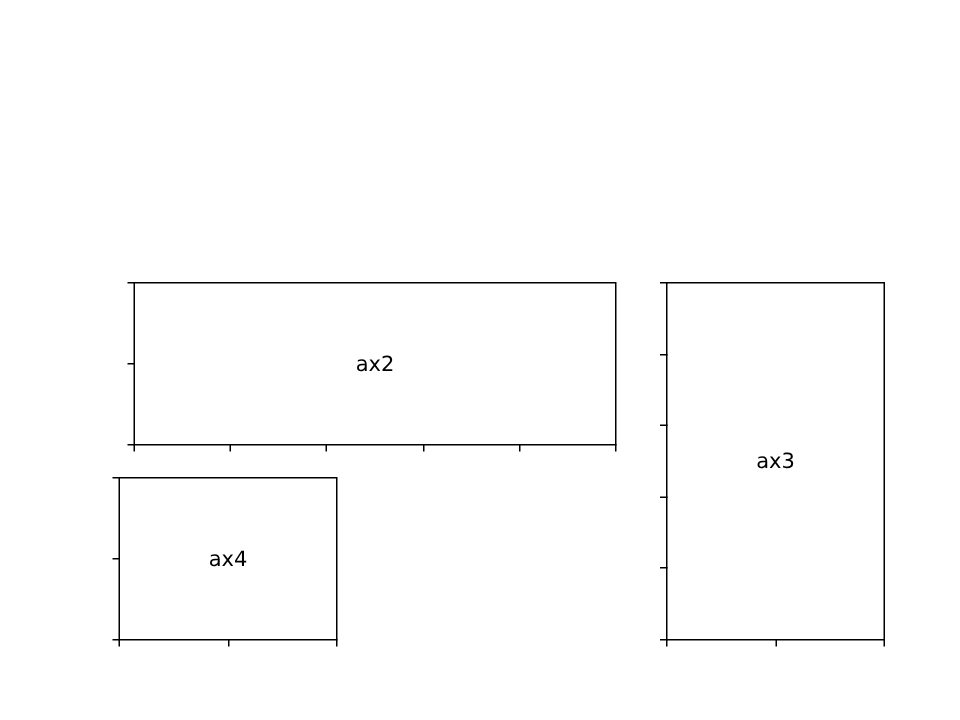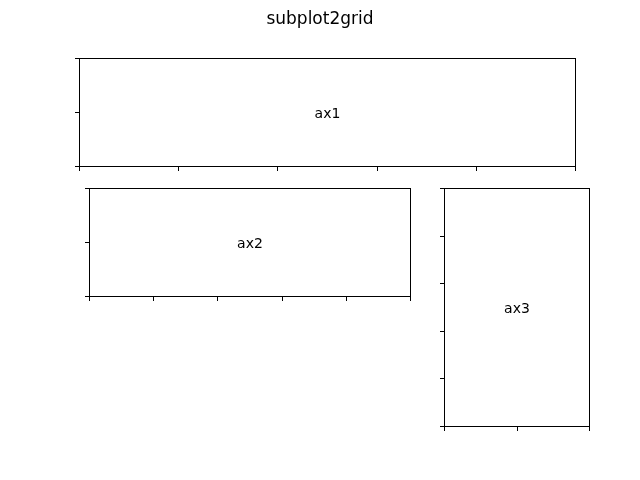--- a/index.html
+++ b/index.html
@@ -39,34 +39,21 @@
     white-space: nowrap;
   }
   .tick { position: absolute; background: #000000; }
   .tick-x { width: 1px; height: 5px; }
   .tick-y { width: 5px; height: 1px; }
 </style>
 </head>
 <body>
 
 <div class="figure">
-  <div class="figure-title">subplot2grid</div>
   <div class="axes-layer" id="axes-layer">
-      <div class="axes" style="left: 79px; top: 58px; width: 497px; height: 109px;">
-        <span class="axes-label">ax1</span>
-        <div class="tick tick-x" style="left: -1px; top: 107px; height: 5px;"></div>
-        <div class="tick tick-x" style="left: 98px; top: 107px; height: 5px;"></div>
-        <div class="tick tick-x" style="left: 197px; top: 107px; height: 5px;"></div>
-        <div class="tick tick-x" style="left: 297px; top: 107px; height: 5px;"></div>
-        <div class="tick tick-x" style="left: 396px; top: 107px; height: 5px;"></div>
-        <div class="tick tick-x" style="left: 495px; top: 107px; height: 5px;"></div>
-        <div class="tick tick-y" style="top: 107px; left: -5px; width: 5px;"></div>
-        <div class="tick tick-y" style="top: 53px; left: -5px; width: 5px;"></div>
-        <div class="tick tick-y" style="top: -1px; left: -5px; width: 5px;"></div>
-      </div>
       <div class="axes" style="left: 89px; top: 188px; width: 322px; height: 109px;">
         <span class="axes-label">ax2</span>
         <div class="tick tick-x" style="left: -1px; top: 107px; height: 5px;"></div>
         <div class="tick tick-x" style="left: 63px; top: 107px; height: 5px;"></div>
         <div class="tick tick-x" style="left: 127px; top: 107px; height: 5px;"></div>
         <div class="tick tick-x" style="left: 192px; top: 107px; height: 5px;"></div>
         <div class="tick tick-x" style="left: 256px; top: 107px; height: 5px;"></div>
         <div class="tick tick-x" style="left: 320px; top: 107px; height: 5px;"></div>
         <div class="tick tick-y" style="top: 107px; left: -5px; width: 5px;"></div>
         <div class="tick tick-y" style="top: 53px; left: -5px; width: 5px;"></div>
@@ -77,14 +64,23 @@
         <div class="tick tick-x" style="left: -1px; top: 237px; height: 5px;"></div>
         <div class="tick tick-x" style="left: 72px; top: 237px; height: 5px;"></div>
         <div class="tick tick-x" style="left: 144px; top: 237px; height: 5px;"></div>
         <div class="tick tick-y" style="top: 237px; left: -5px; width: 5px;"></div>
         <div class="tick tick-y" style="top: 189px; left: -5px; width: 5px;"></div>
         <div class="tick tick-y" style="top: 142px; left: -5px; width: 5px;"></div>
         <div class="tick tick-y" style="top: 94px; left: -5px; width: 5px;"></div>
         <div class="tick tick-y" style="top: 47px; left: -5px; width: 5px;"></div>
         <div class="tick tick-y" style="top: -1px; left: -5px; width: 5px;"></div>
       </div>
+      <div class="axes" style="left: 79px; top: 318px; width: 146px; height: 109px;">
+        <span class="axes-label">ax4</span>
+        <div class="tick tick-x" style="left: -1px; top: 107px; height: 5px;"></div>
+        <div class="tick tick-x" style="left: 72px; top: 107px; height: 5px;"></div>
+        <div class="tick tick-x" style="left: 144px; top: 107px; height: 5px;"></div>
+        <div class="tick tick-y" style="top: 107px; left: -5px; width: 5px;"></div>
+        <div class="tick tick-y" style="top: 53px; left: -5px; width: 5px;"></div>
+        <div class="tick tick-y" style="top: -1px; left: -5px; width: 5px;"></div>
+      </div>
     </div>
 </div>
 
 </body></html>

